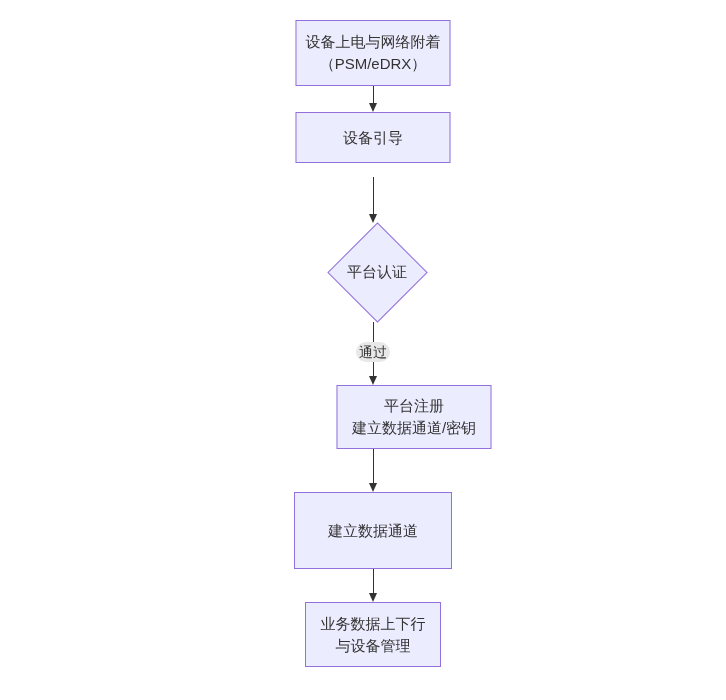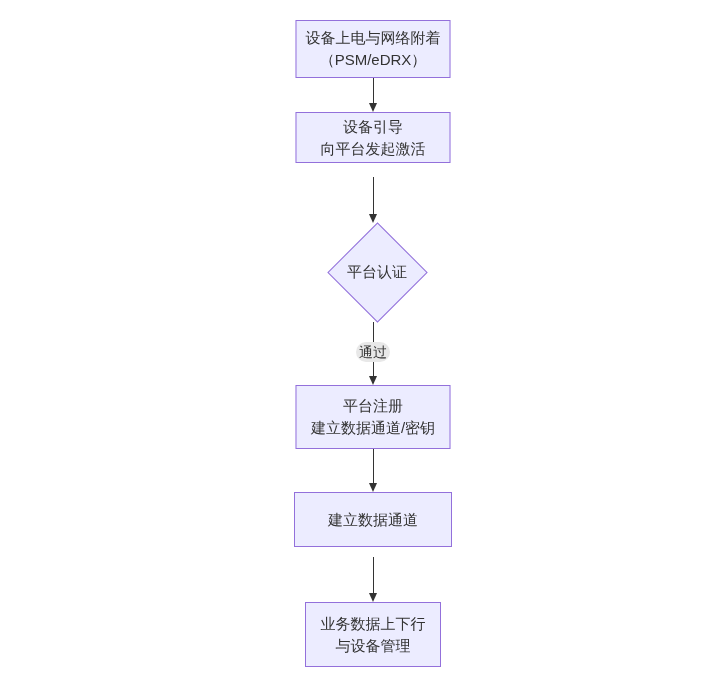--- a/index.html
+++ b/index.html
@@ -33,24 +33,24 @@
     display: flex;
     flex-direction: column;
     justify-content: center;
     align-items: center;
     font-size: 15px;
     line-height: 22px;
     color: var(--text);
     text-align: center;
     z-index: 2;
   }
-  .n1 { top: 20px;  width: 155px; height: 58px; }
+  .n1 { top: 20px;  width: 155px; height: 66px; }
   .n2 { top: 112px; width: 155px; height: 51px; }
-  .n4 { top: 385px; width: 155px; height: 64px; }
-  .n5 { top: 492px; width: 158px; height: 55px; }
+  .n4 { top: 385px; width: 155px; height: 64px; margin-left: 41px; }
+  .n5 { top: 492px; width: 158px; height: 77px; }
   .n6 { top: 602px; width: 136px; height: 65px; }
   
   .diamond-wrap {
     position: absolute;
     left: 377px;
     top: 222px;
     width: 100px;
     height: 100px;
     transform: translateX(-50%);
     z-index: 2;
@@ -131,21 +131,20 @@
 
   <div class="node-rect n1">
     <span>设备上电与网络附着</span>
     <span>（PSM/eDRX）</span>
   </div>
 
   <div class="arrow a1"></div>
 
   <div class="node-rect n2">
     <span>设备引导</span>
-    <span>向平台发起激活</span>
   </div>
 
   <div class="arrow a2"></div>
 
   <div class="diamond-wrap">
     <div class="diamond-shape"></div>
     <div class="diamond-label">平台认证</div>
   </div>
 
   <div class="arrow a3"></div>

